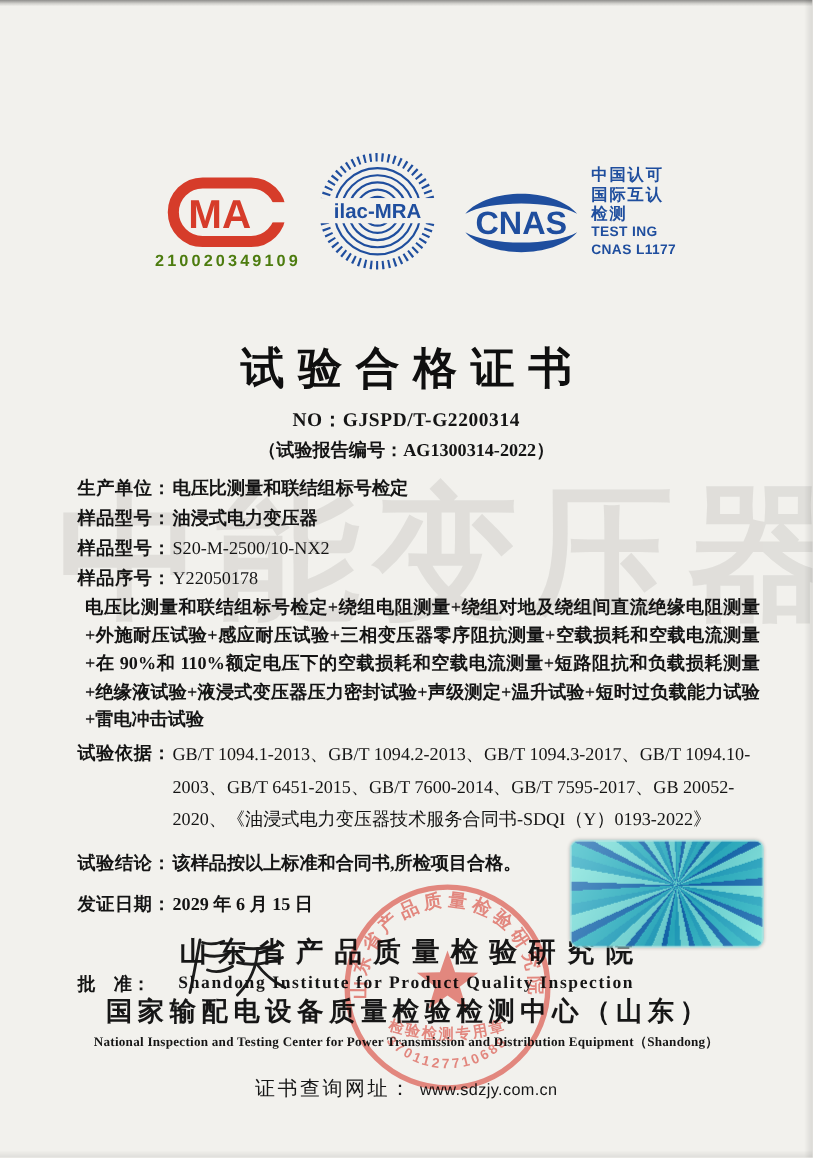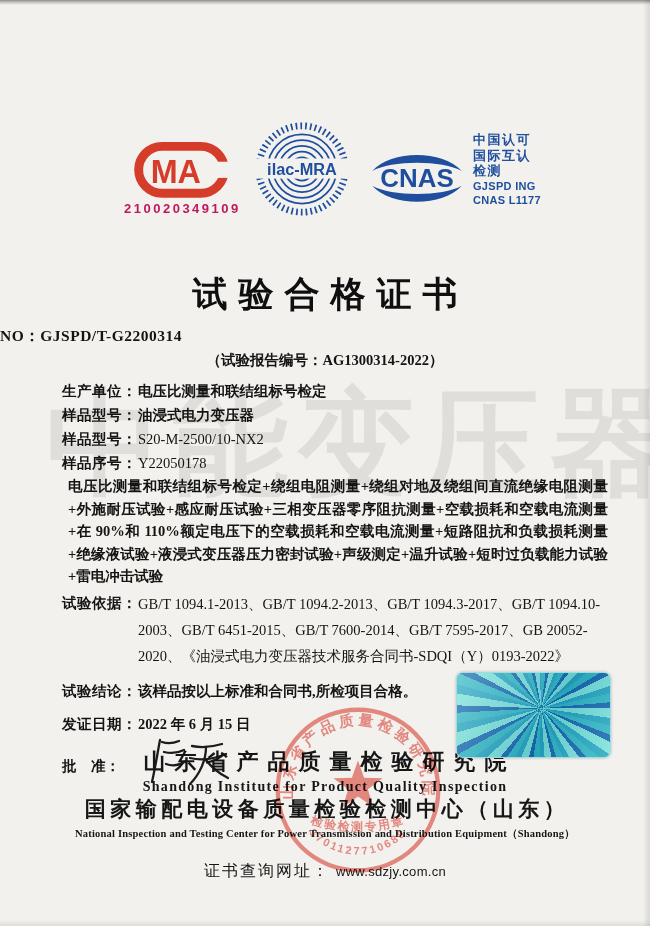--- a/index.html
+++ b/index.html
@@ -19,49 +19,49 @@
   .watermark{
     position:absolute;left:46px;top:366px;z-index:0;
     font-size:116px;font-weight:700;letter-spacing:10px;white-space:nowrap;
     color:#85837f;opacity:.16;pointer-events:none;
   }
   .content{position:relative;z-index:1;}
 
   
   .cma-logo{position:absolute;left:133px;top:138px;}
   .cma-number{position:absolute;left:124px;top:201px;width:116px;text-align:left;
-    color:#be185d;font-family:"Liberation Sans",sans-serif;font-weight:700;
+    color:#4d7c0f;font-family:"Liberation Sans",sans-serif;font-weight:700;
     font-size:13px;letter-spacing:2.5px;}
   .ilac-logo{position:absolute;left:254px;top:121px;}
   .cnas-logo{position:absolute;left:366px;top:146px;}
   .cnas-text{position:absolute;left:473px;top:132px;color:#1f4e9e;
     font-family:"Liberation Sans",sans-serif;font-weight:700;}
   .cnas-text .cn{font-size:13px;line-height:15.5px;letter-spacing:1.5px;}
   .cnas-text .en{font-size:11px;line-height:14.5px;letter-spacing:.3px;}
 
   
   .cert-title{position:absolute;top:271px;left:0;width:100%;text-align:center;
     font-size:35px;font-weight:700;letter-spacing:11px;text-indent:11px;color:#0f0f0f;}
-  .no-line{position:absolute;top:326px;left:0;width:100%;
+  .no-line{position:absolute;top:326px;left:0;width:100%;text-align:center;
     font-size:15.5px;font-weight:700;letter-spacing:.5px;}
   .report-line{position:absolute;top:351px;left:0;width:100%;text-align:center;
     font-size:14.5px;font-weight:700;}
 
   
   .fields{position:absolute;left:62px;top:379px;width:546px;font-size:14.5px;}
   .frow{display:flex;line-height:24px;}
   .flabel{width:70px;flex:none;font-weight:700;letter-spacing:.5px;white-space:nowrap;}
   .fvalue{flex:1;padding-left:6px;}
   .w700{font-weight:700;}
   .row-items .fvalue{line-height:22.6px;text-align:justify;font-weight:700;}
   .row-basis{margin-top:3px;}
   .row-basis .fvalue{line-height:26px;}
   .row-concl{margin-top:3px;}
   .row-concl,.row-date{line-height:21px;margin-top:12px;}
-  .row-approve{margin-top:9px;align-items:center;}
+  .row-approve{margin-top:21px;align-items:flex-end;}
   .row-approve .flabel{letter-spacing:0;}
   .signature{margin:-10px 0 0 14px;}
 
   
   .hologram{position:absolute;left:456px;top:672px;width:153px;height:84px;
     border-radius:7px;z-index:4;border:1px solid #9fdede;
     background:repeating-conic-gradient(from 0deg at 55% 42%,
       #2fb9c4 0deg 7deg,#1668ae 7deg 12deg,#79e4da 12deg 20deg,#24a8c0 20deg 26deg);
     box-shadow:0 0 3px rgba(0,0,0,.25);}
   .hologram::after{content:"";position:absolute;inset:0;border-radius:6px;
@@ -109,21 +109,21 @@
 
   <svg class="cnas-logo" width="102" height="64" viewBox="0 0 130 80">
     <path d="M 8,31 C 32,4 98,4 122,31 C 98,17 32,17 8,31 Z" fill="#1f4e9e"></path>
     <path d="M 8,50 C 32,77 98,77 122,50 C 98,64 32,64 8,50 Z" fill="#1f4e9e"></path>
     <text x="65" y="52" text-anchor="middle" font-family="Liberation Sans, sans-serif" font-weight="bold" font-size="33" fill="#1f4e9e">CNAS</text>
   </svg>
   <div class="cnas-text">
     <div class="cn">中国认可</div>
     <div class="cn">国际互认</div>
     <div class="cn">检测</div>
-    <div class="en">GJSPD ING</div>
+    <div class="en">TEST ING</div>
     <div class="en">CNAS L1177</div>
   </div>
 
   <div class="cert-title">试验合格证书</div>
   <div class="no-line">NO：GJSPD/T-G2200314</div>
   <div class="report-line">（试验报告编号：AG1300314-2022）</div>
 
   <div class="fields">
     <div class="frow">
       <span class="flabel">生产单位：</span>
@@ -147,21 +147,21 @@
     <div class="frow row-basis">
       <span class="flabel">试验依据：</span>
       <span class="fvalue">GB/T 1094.1-2013、GB/T 1094.2-2013、GB/T 1094.3-2017、GB/T 1094.10-2003、GB/T 6451-2015、GB/T 7600-2014、GB/T 7595-2017、GB 20052-2020、《油浸式电力变压器技术服务合同书-SDQI（Y）0193-2022》</span>
     </div>
     <div class="frow row-concl">
       <span class="flabel">试验结论：</span>
       <span class="fvalue w700">该样品按以上标准和合同书,所检项目合格。</span>
     </div>
     <div class="frow row-date">
       <span class="flabel">发证日期：</span>
-      <span class="fvalue w700">2022 年 6 月 15 日</span>
+      <span class="fvalue w700">2029 年 6 月 15 日</span>
     </div>
     <div class="frow row-approve">
       <span class="flabel">批　准：</span>
       <svg class="signature" width="84" height="54" viewBox="0 0 84 54">
         <g fill="none" stroke="#1c1c1c" stroke-width="2.3" stroke-linecap="round">
           <path d="M14,6 C12,16 10,30 6,48"></path>
           <path d="M16,8 C22,10 28,9 33,7"></path>
           <path d="M18,18 C26,20 32,19 38,16"></path>
           <path d="M20,30 C28,33 34,31 40,27"></path>
           <path d="M46,12 C56,14 66,13 76,10"></path>

